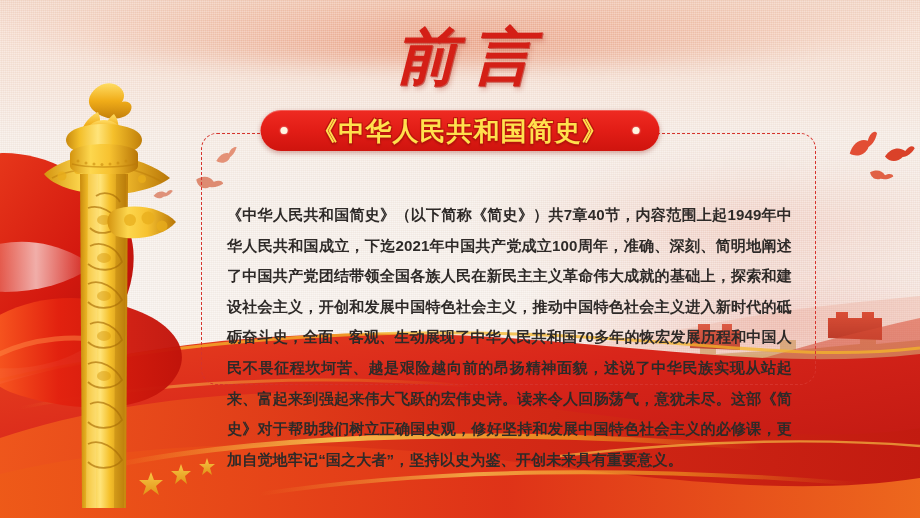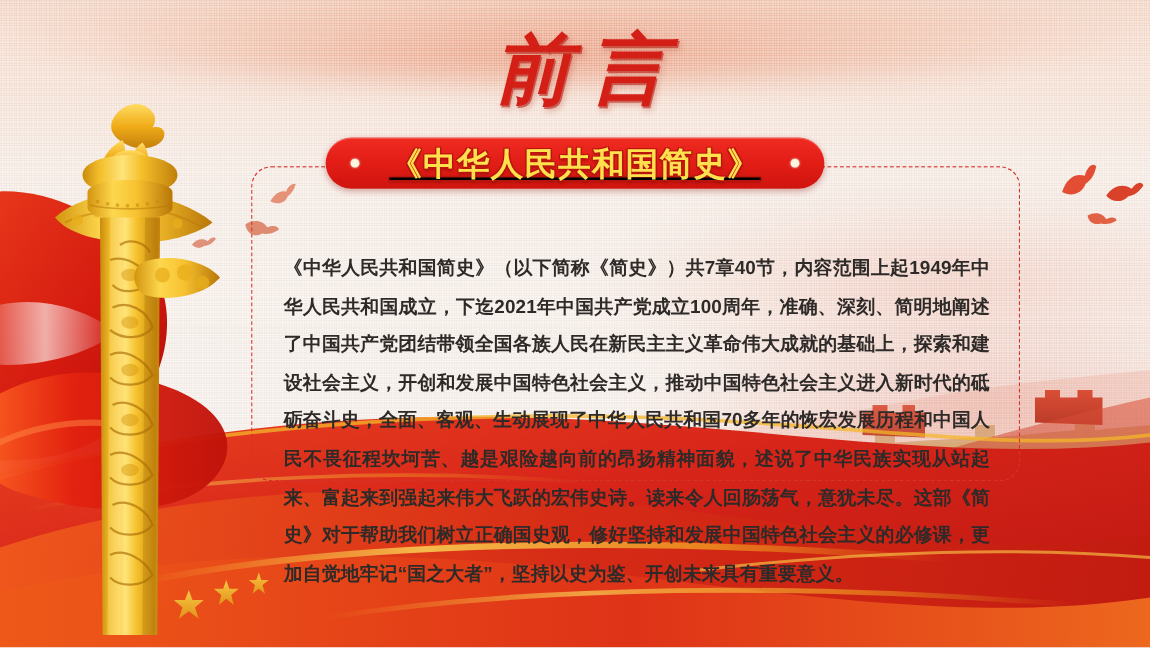--- a/index.html
+++ b/index.html
@@ -116,21 +116,20 @@
     transform: translateX(-50%);
     top: 110px;
     height: 41px;
     padding: 0 20px;
     display: flex;
     align-items: center;
     gap: 24px;
     background: linear-gradient(180deg, #ef2b22 0%, #e21d16 50%, #cf140e 100%);
     border-radius: 21px;
     box-shadow: 0 2px 5px rgba(140,20,10,0.35), inset 0 1px 0 rgba(255,255,255,0.25);
-    text-decoration: underline;
   }
   .pill-dot {
     width: 7px; height: 7px;
     border-radius: 50%;
     background: #fff6e0;
     flex: 0 0 auto;
     box-shadow: 0 0 2px rgba(255,255,255,0.8);
   }
   .pill-text {
     font-family: "Liberation Sans", "DejaVu Sans", sans-serif;

